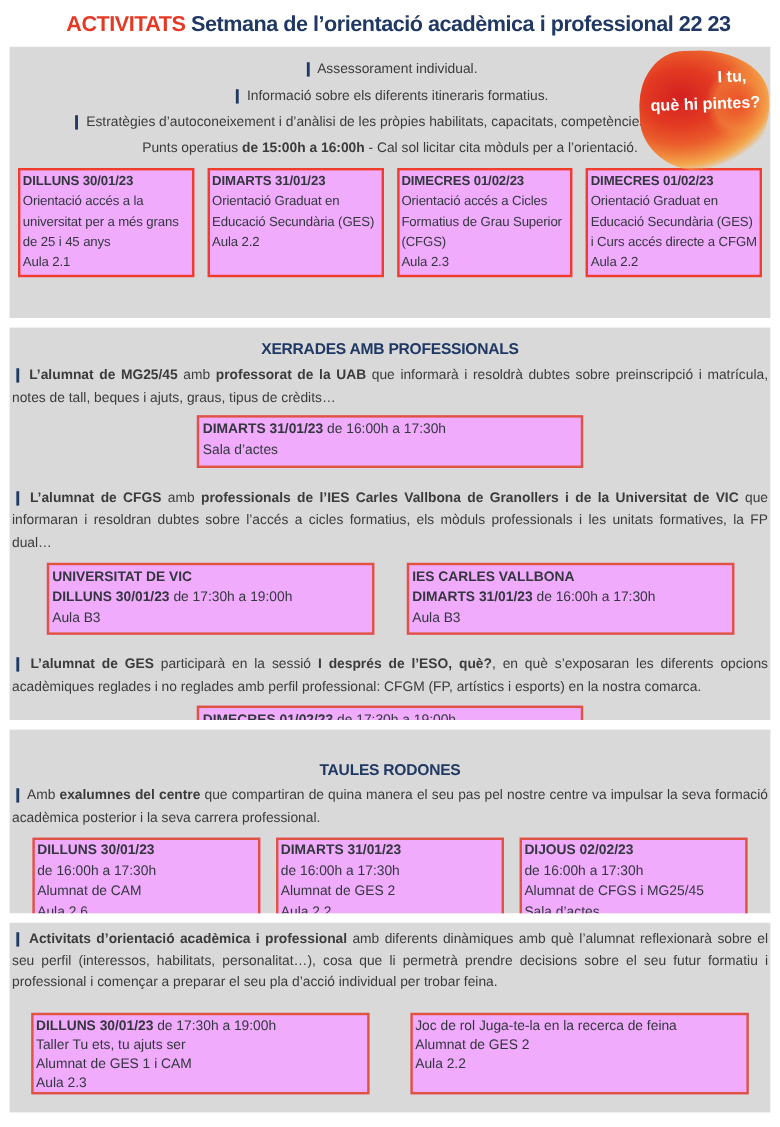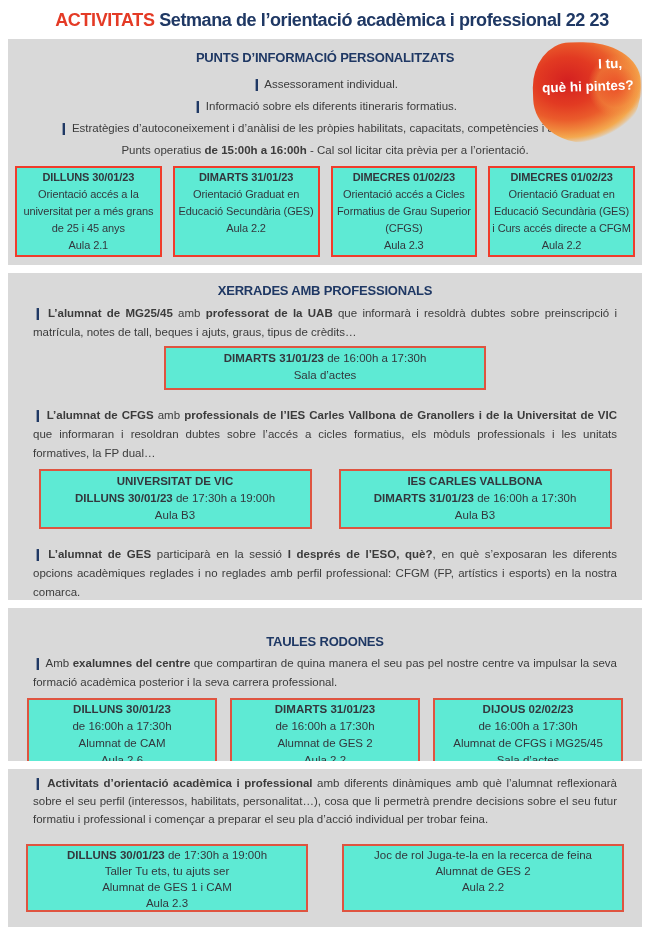--- a/index.html
+++ b/index.html
@@ -25,32 +25,32 @@
 
   .sec {
     margin: 0; text-align: center; color: #1F3864;
     font-size: 13px; font-weight: bold; letter-spacing: -0.2px; padding-top: 26px;
   }
   .p1 .sec { padding-top: 11px; }
   .p2 .sec { padding-top: 10px; }
 
   .bullet { margin: 0; font-size: 11.5px; line-height: 14px; color: #3B3B3B; }
   .c { text-align: center; }
-  .j { text-align: justify; padding: 0 25px; line-height: 19px; }
+  .j { text-align: justify; padding: 0 2px; line-height: 19px; }
   .p4 .j { line-height: 18px; }
   .mk { color: #1F3864; font-weight: bold; }
   .b { font-weight: bold; }
   .i { }
   .mt4 { margin-top: 4px; } .mt5 { margin-top: 5px; } .mt6 { margin-top: 6px; }
   .mt7 { margin-top: 16px; } .mt8 { margin-top: 8px; }
   .mt12 { margin-top: 12px; }
 
   .cards { display: flex; justify-content: center; }
   .ybox {
-    background: #5eead4; border: 2px solid #DF5440; text-align: center;
+    background: #f0abfc; border: 2px solid #DF5440; 
     font-size: 11.5px; line-height: 17px; color: #33373D; padding: 2px 3px;
   }
   .p1 .ybox { border-color: #F03C2B; }
 
   .row4 { gap: 11px; margin-top: 9px; padding: 0 7px; }
   .row4 .ybox { flex: 1 1 0; height: 91px; font-size: 11px; letter-spacing: -0.1px; padding: 1px 2px; }
 
   .rowc .ybox { width: 322px; height: 44px; }
   .row2a { gap: 27px; }
   .row2a .ybox { width: 273px; height: 60px; }
@@ -88,26 +88,25 @@
 
   <section class="panel p1">
     <div class="splash">
       <div class="splash-blob"></div>
       <div class="splash-text">
         <div class="sl1">I tu,</div>
         <div class="sl2">què hi pintes?</div>
       </div>
     </div>
 
-    <h2 class="sec">PUNTS D’INFORMACIÓ PERSONALITZATS</h2>
 
     <p class="bullet c mt12"><span class="mk">❙</span> <span><span>Assessorament individual.</span></span></p>
     <p class="bullet c mt8"><span class="mk">❙</span> <span><span>Informació sobre els diferents itineraris formatius.</span></span></p>
     <p class="bullet c mt8"><span class="mk">❙</span> <span><span>Estratègies d’autoconeixement i d’anàlisi de les pròpies habilitats, capacitats, competències i aptituds.</span></span></p>
-    <p class="bullet c mt8"><span>Punts operatius </span><span class="b">de 15:00h a 16:00h</span><span> - Cal sol licitar cita prèvia per a l’orientació.</span></p>
+    <p class="bullet c mt8"><span>Punts operatius </span><span class="b">de 15:00h a 16:00h</span><span> - Cal sol licitar cita mòduls per a l’orientació.</span></p>
 
     <div class="cards row4">
       <div class="ybox">
         <div><span class="b">DILLUNS 30/01/23</span></div>
         <div><span>Orientació accés a la universitat per a més grans de 25 i 45 anys</span></div>
         <div><span>Aula 2.1</span></div>
       </div>
       <div class="ybox">
         <div><span class="b">DIMARTS 31/01/23</span></div>
         <div><span>Orientació Graduat en Educació Secundària (GES)</span></div>

